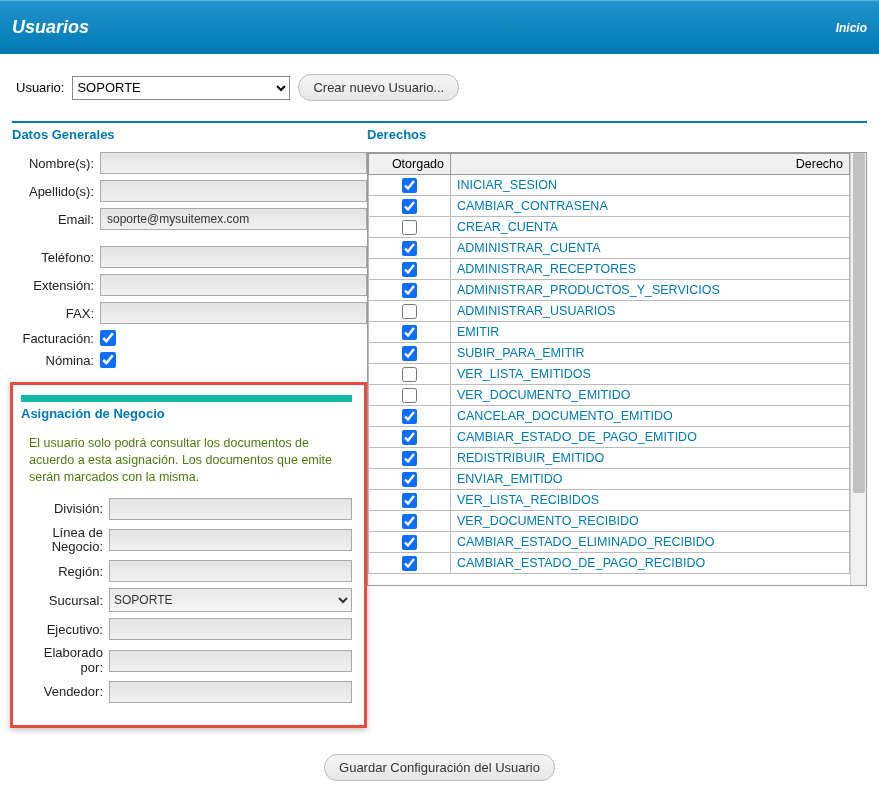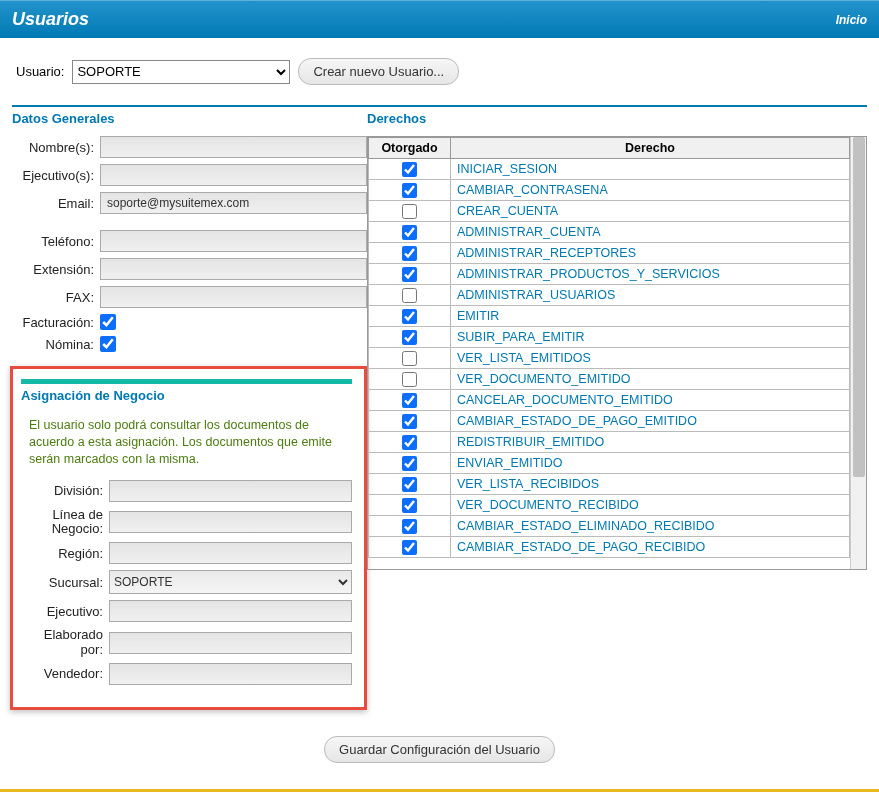--- a/index.html
+++ b/index.html
@@ -1,21 +1,21 @@
 <!DOCTYPE html>
 <html><head>
 <meta charset="utf-8">
 <style>
   * { box-sizing: border-box; margin: 0; padding: 0; }
   body { font-family: Arial, Helvetica, sans-serif; font-size: 13px; background: #fff; width: 879px; }
   
   .header-bar {
     background: linear-gradient(#2393cc, #0079b3);
     color: #fff;
-    padding: 8px 12px;
+    padding: 16px 12px;
     display: flex;
     justify-content: space-between;
     align-items: center;
     border-top: 1px solid #5cb0db;
   }
   .header-bar h1 { font-size: 18px; font-weight: bold; font-style: italic; }
   .header-bar .home { font-size: 12px; font-weight: bold; font-style: italic; cursor: pointer; }
   
   .content { padding: 20px 12px 8px 12px; }
   
@@ -81,44 +81,44 @@
     width: 16px; height: 16px;
     accent-color: #0d6efd;
   }
   
   .highlight-box {
     border: 3px solid #e74c3c;
     box-shadow: 0 2px 6px rgba(0,0,0,0.25);
     padding: 10px 8px 16px 0px;
     margin-left: -2px;
   }
-  .highlight-box .section { border-top:5px solid #14b8a6; margin:0 4px 0 8px;}
+  .highlight-box .section { border-top:7px solid #14b8a6; margin:0 4px 0 8px;}
   .helper-text {
     font-size: 12.5px;
     color: #4d7c0f;
     padding: 4px 6px 12px 8px;
     line-height: 1.35;
   }
   
   .rights-wrap {
     display: flex;
     border: 1px solid #999;
   }
   .rights-scroll-area { flex: 1; height: 432px; overflow: hidden; }
   .rights-table {
     width: 100%;
     border-collapse: collapse;
     font-size: 12.5px;
   }
   .rights-table th {
-    text-align: center;
-    padding: 3px 12px;
+    text-align: right;
+    padding: 3px 6px;
     background: #f0f0f0;
     border: 1px solid #999;
-    font-weight: bold;
+    font-weight: normal;
     color: #000;
   }
   .rights-table td {
     padding: 2px 6px;
     border: 1px solid #bbb;
     color: #0079b3;
     height: 21px;
   }
   .rights-table td.chk-cell {
     width: 82px;
@@ -170,21 +170,21 @@
     <div class="left-col">
 
       <div class="section">
         <div class="section-title">Datos Generales</div>
 
         <div class="form-row">
           <span class="lbl">Nombre(s):</span>
           <input type="text" value="" style="">
         </div>
         <div class="form-row">
-          <span class="lbl">Ejecutivo(s):</span>
+          <span class="lbl">Apellido(s):</span>
           <input type="text" value="" style="">
         </div>
         <div class="form-row">
           <span class="lbl">Email:</span>
           <input type="text" value="soporte@mysuitemex.com" style="">
         </div>
         <div style="height:10px"></div>
         <div class="form-row">
           <span class="lbl">Teléfono:</span>
           <input type="text" value="" style="">

